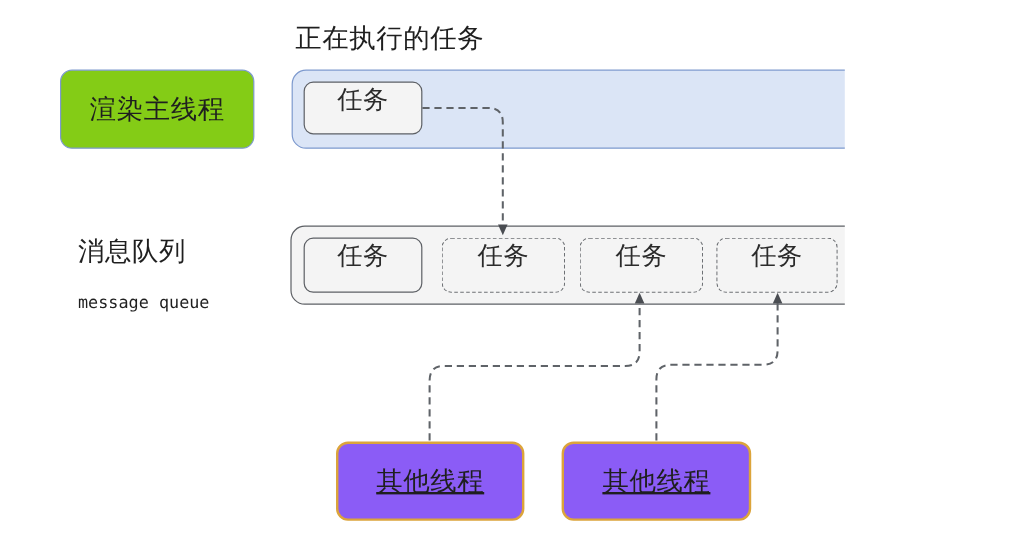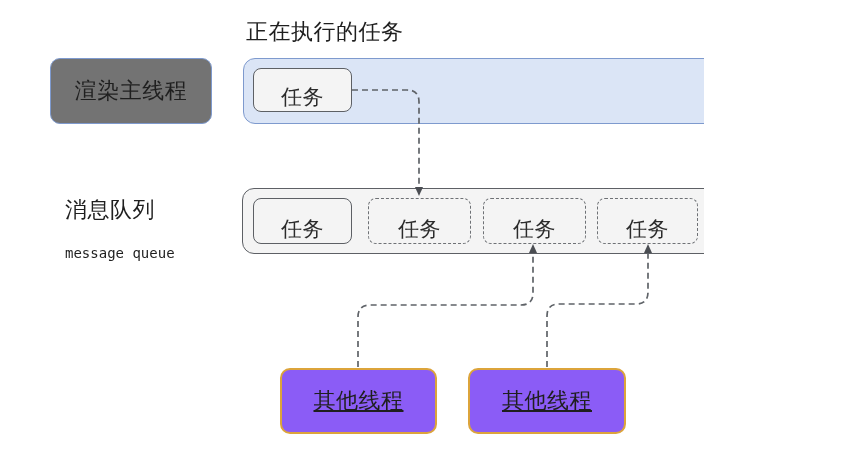--- a/index.html
+++ b/index.html
@@ -25,21 +25,21 @@
     letter-spacing: 0.5px;
     color: #1f1f1f;
     white-space: nowrap;
   }
   .blue-box {
     position: absolute;
     left: 50px;
     top: 58px;
     width: 162px;
     height: 66px;
-    background: #737373;
+    background: #84cc16;
     border: 1.5px solid #7e9ace;
     border-radius: 10px;
     display: flex;
     align-items: center;
     justify-content: center;
     font-size: 22px;
     letter-spacing: 0.5px;
     box-sizing: border-box;
   }
   .blue-strip {
@@ -52,21 +52,21 @@
     border: 1.5px solid #7e9ace;
     border-radius: 12px;
     box-sizing: border-box;
   }
   .chip {
     position: absolute;
     background: #f4f4f4;
     border: 1.6px solid #5d6065;
     border-radius: 8px;
     display: flex;
-    align-items: flex-end;
+    align-items: flex-start;
     justify-content: center;
     font-size: 21px;
     color: #2b2b2b;
     letter-spacing: 0.5px;
     box-sizing: border-box;
   }
   .chip.dashed {
     border: 1.6px dashed #6e7175;
     background: transparent;
   }

